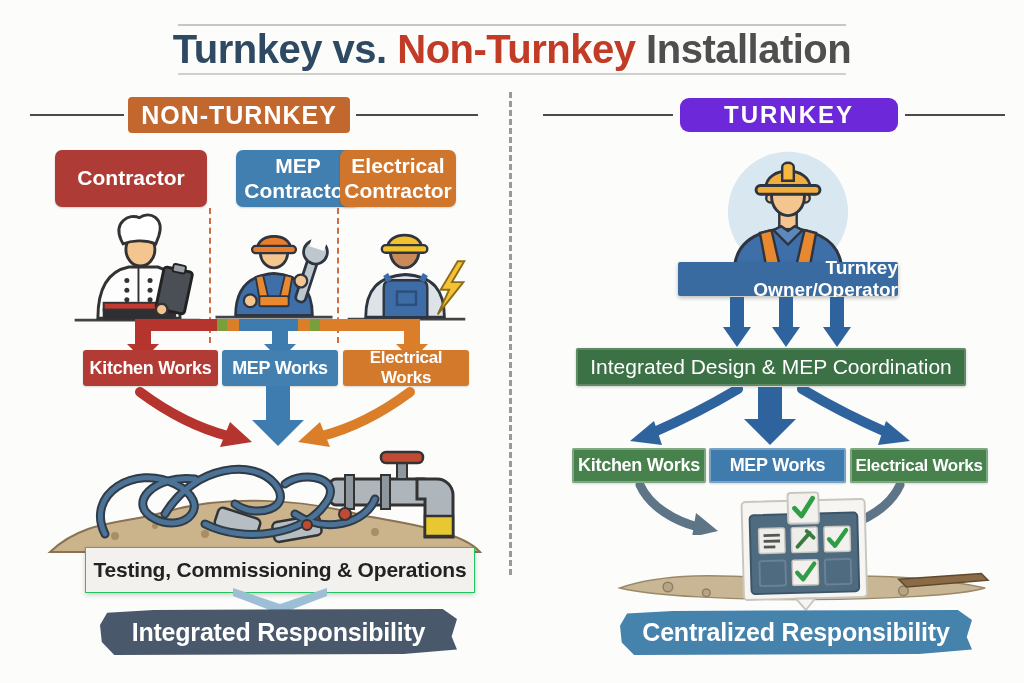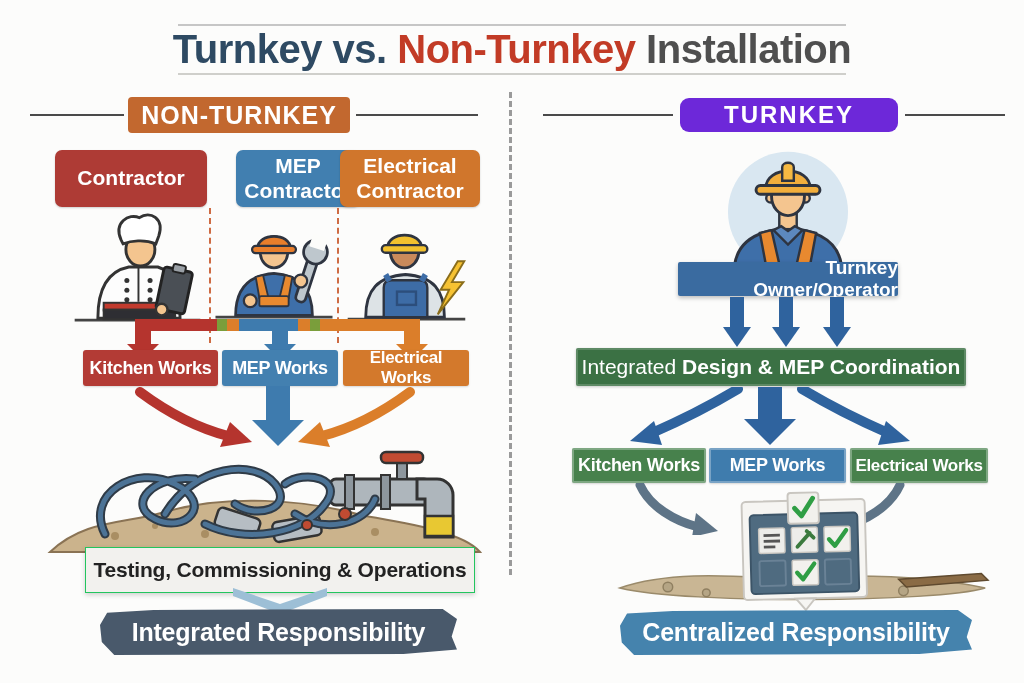--- a/index.html
+++ b/index.html
@@ -52,21 +52,21 @@
   <div class="abs headerbox" style="left: 128px; top: 97px; width: 222px; height: 36px; line-height: 36px; font-size: 25px; letter-spacing: 1px; border-radius: 4px; background-color: rgb(194, 104, 47);">NON-TURNKEY</div>
   <div class="abs hline" style="left:356px;top:114px;width:122px;"></div>
 
   <div class="abs colorbox" style="left: 55px; top: 150px; width: 152px; height: 57px; font-size: 21px; background-color: rgb(174, 59, 53);">
     <span>Contractor</span>
   </div>
   <div class="abs colorbox" style="left: 212px; top: 150px; width: 124px; height: 57px; font-size: 21px; background-color: rgb(65, 127, 176); margin-left: 24px;">
     <span>MEP</span>
     <span>Contractor</span>
   </div>
-  <div class="abs colorbox" style="left: 340px; top: 150px; width: 140px; height: 57px; font-size: 21px; background-color: rgb(208, 118, 44);">
+  <div class="abs colorbox" style="left: 340px; top: 150px; width: 116px; height: 57px; font-size: 21px; background-color: rgb(208, 118, 44);">
     <span>Electrical</span>
     <span>Contractor</span>
   </div>
 
   <div class="abs dashsep" style="left:209px;top:208px;height:135px;"></div>
   <div class="abs dashsep" style="left:337px;top:208px;height:135px;"></div>
 
   <svg class="abs" style="left:65px;top:208px;" width="145" height="118" viewBox="0 0 150 120">
     <line x1="10" y1="115" x2="140" y2="115" stroke="#444" stroke-width="3"></line>
     <path d="M34,113 C34,80 46,64 66,60 L96,60 C113,65 119,80 119,113 Z" fill="#FDFDFD" stroke="#333" stroke-width="3"></path>
@@ -217,21 +217,21 @@
       <rect x="7" y="0" width="14" height="30"></rect>
         <polygon points="0,30 28,30 14,50"></polygon>
       <rect x="56" y="0" width="14" height="30"></rect>
         <polygon points="49,30 77,30 63,50"></polygon>
       <rect x="107" y="0" width="14" height="30"></rect>
         <polygon points="100,30 128,30 114,50"></polygon>
     </g>
   </svg>
 
   <div class="abs greenbox" style="left: 576px; top: 348px; width: 390px; height: 38px; font-size: 21px; background-color: rgb(59, 113, 68);">
-    <span style="font-weight:400;">Integrated</span><span style="font-weight:700;"> Design &amp; MEP Coordination</span>
+    <span style="font-weight:400;">Integrated</span><span style="font-weight:400;"> Design &amp; MEP Coordination</span>
   </div>
 
   <svg class="abs" style="left:600px;top:387px;" width="340" height="60" viewBox="0 0 340 60">
     <path d="M138,2 C108,20 75,36 52,46" fill="none" stroke="#2F639E" stroke-width="10" stroke-linecap="round"></path>
     <polygon points="54,34 30,54 62,58" fill="#2F639E"></polygon>
     <rect x="158" y="0" width="24" height="32" fill="#2F639E"></rect>
     <polygon points="144,32 196,32 170,58" fill="#2F639E"></polygon>
     <path d="M202,2 C232,20 265,36 288,46" fill="none" stroke="#2F639E" stroke-width="10" stroke-linecap="round"></path>
     <polygon points="286,34 310,54 278,58" fill="#2F639E"></polygon>
   </svg>

